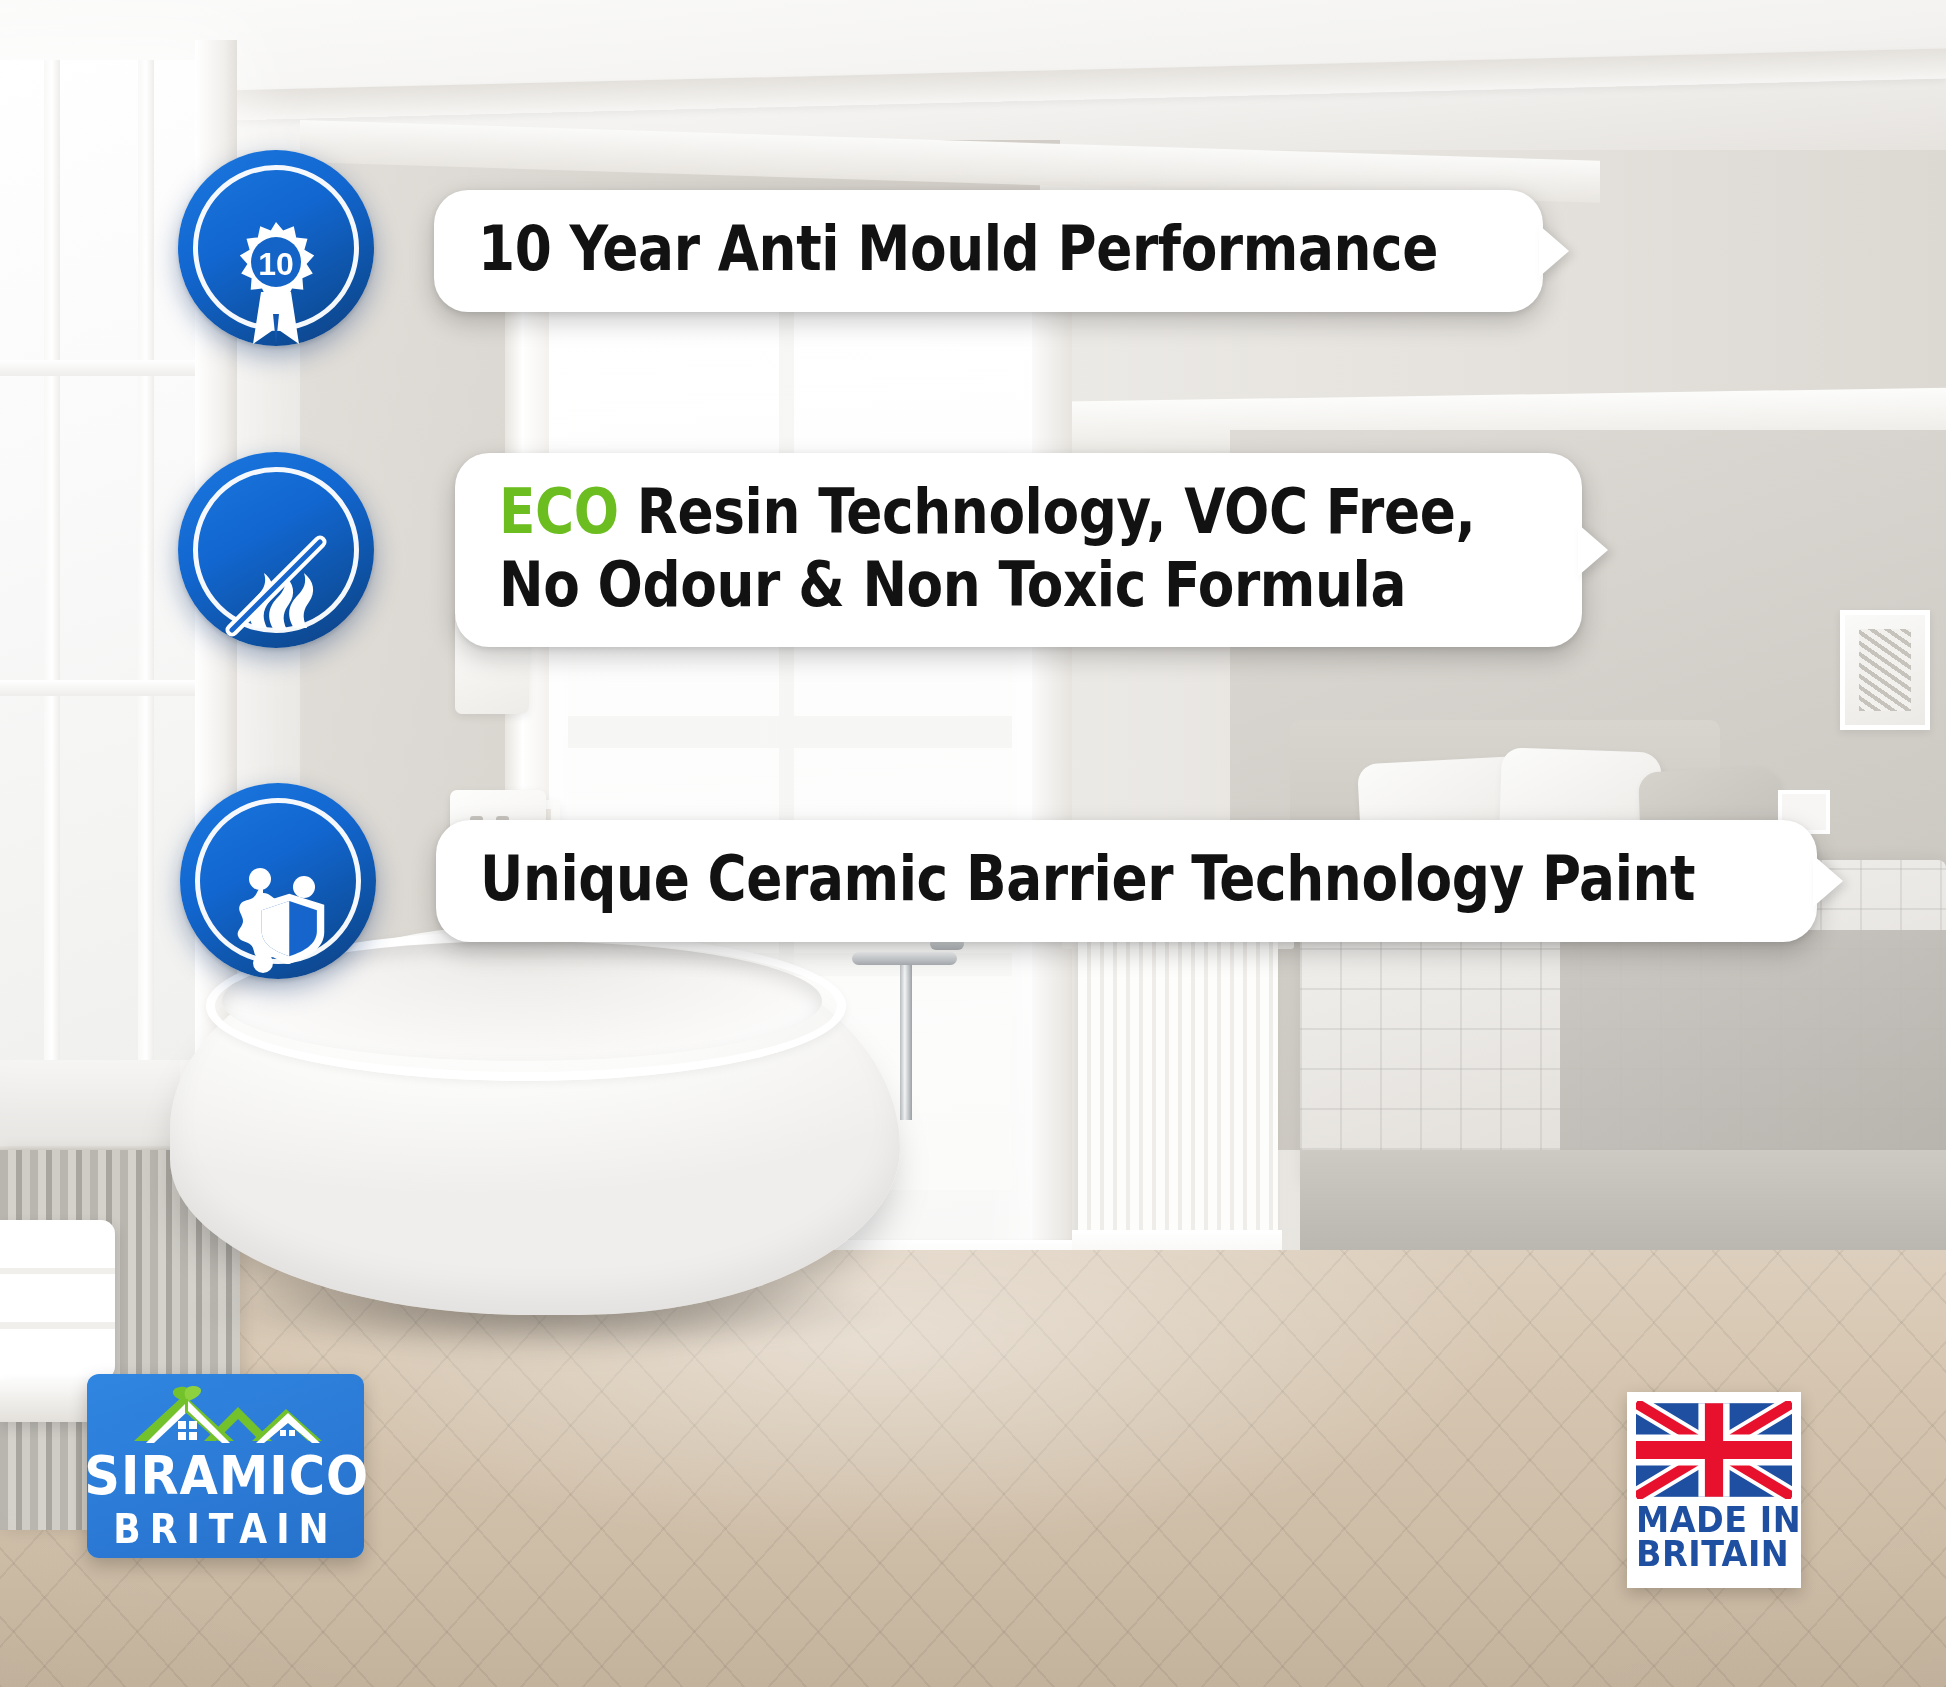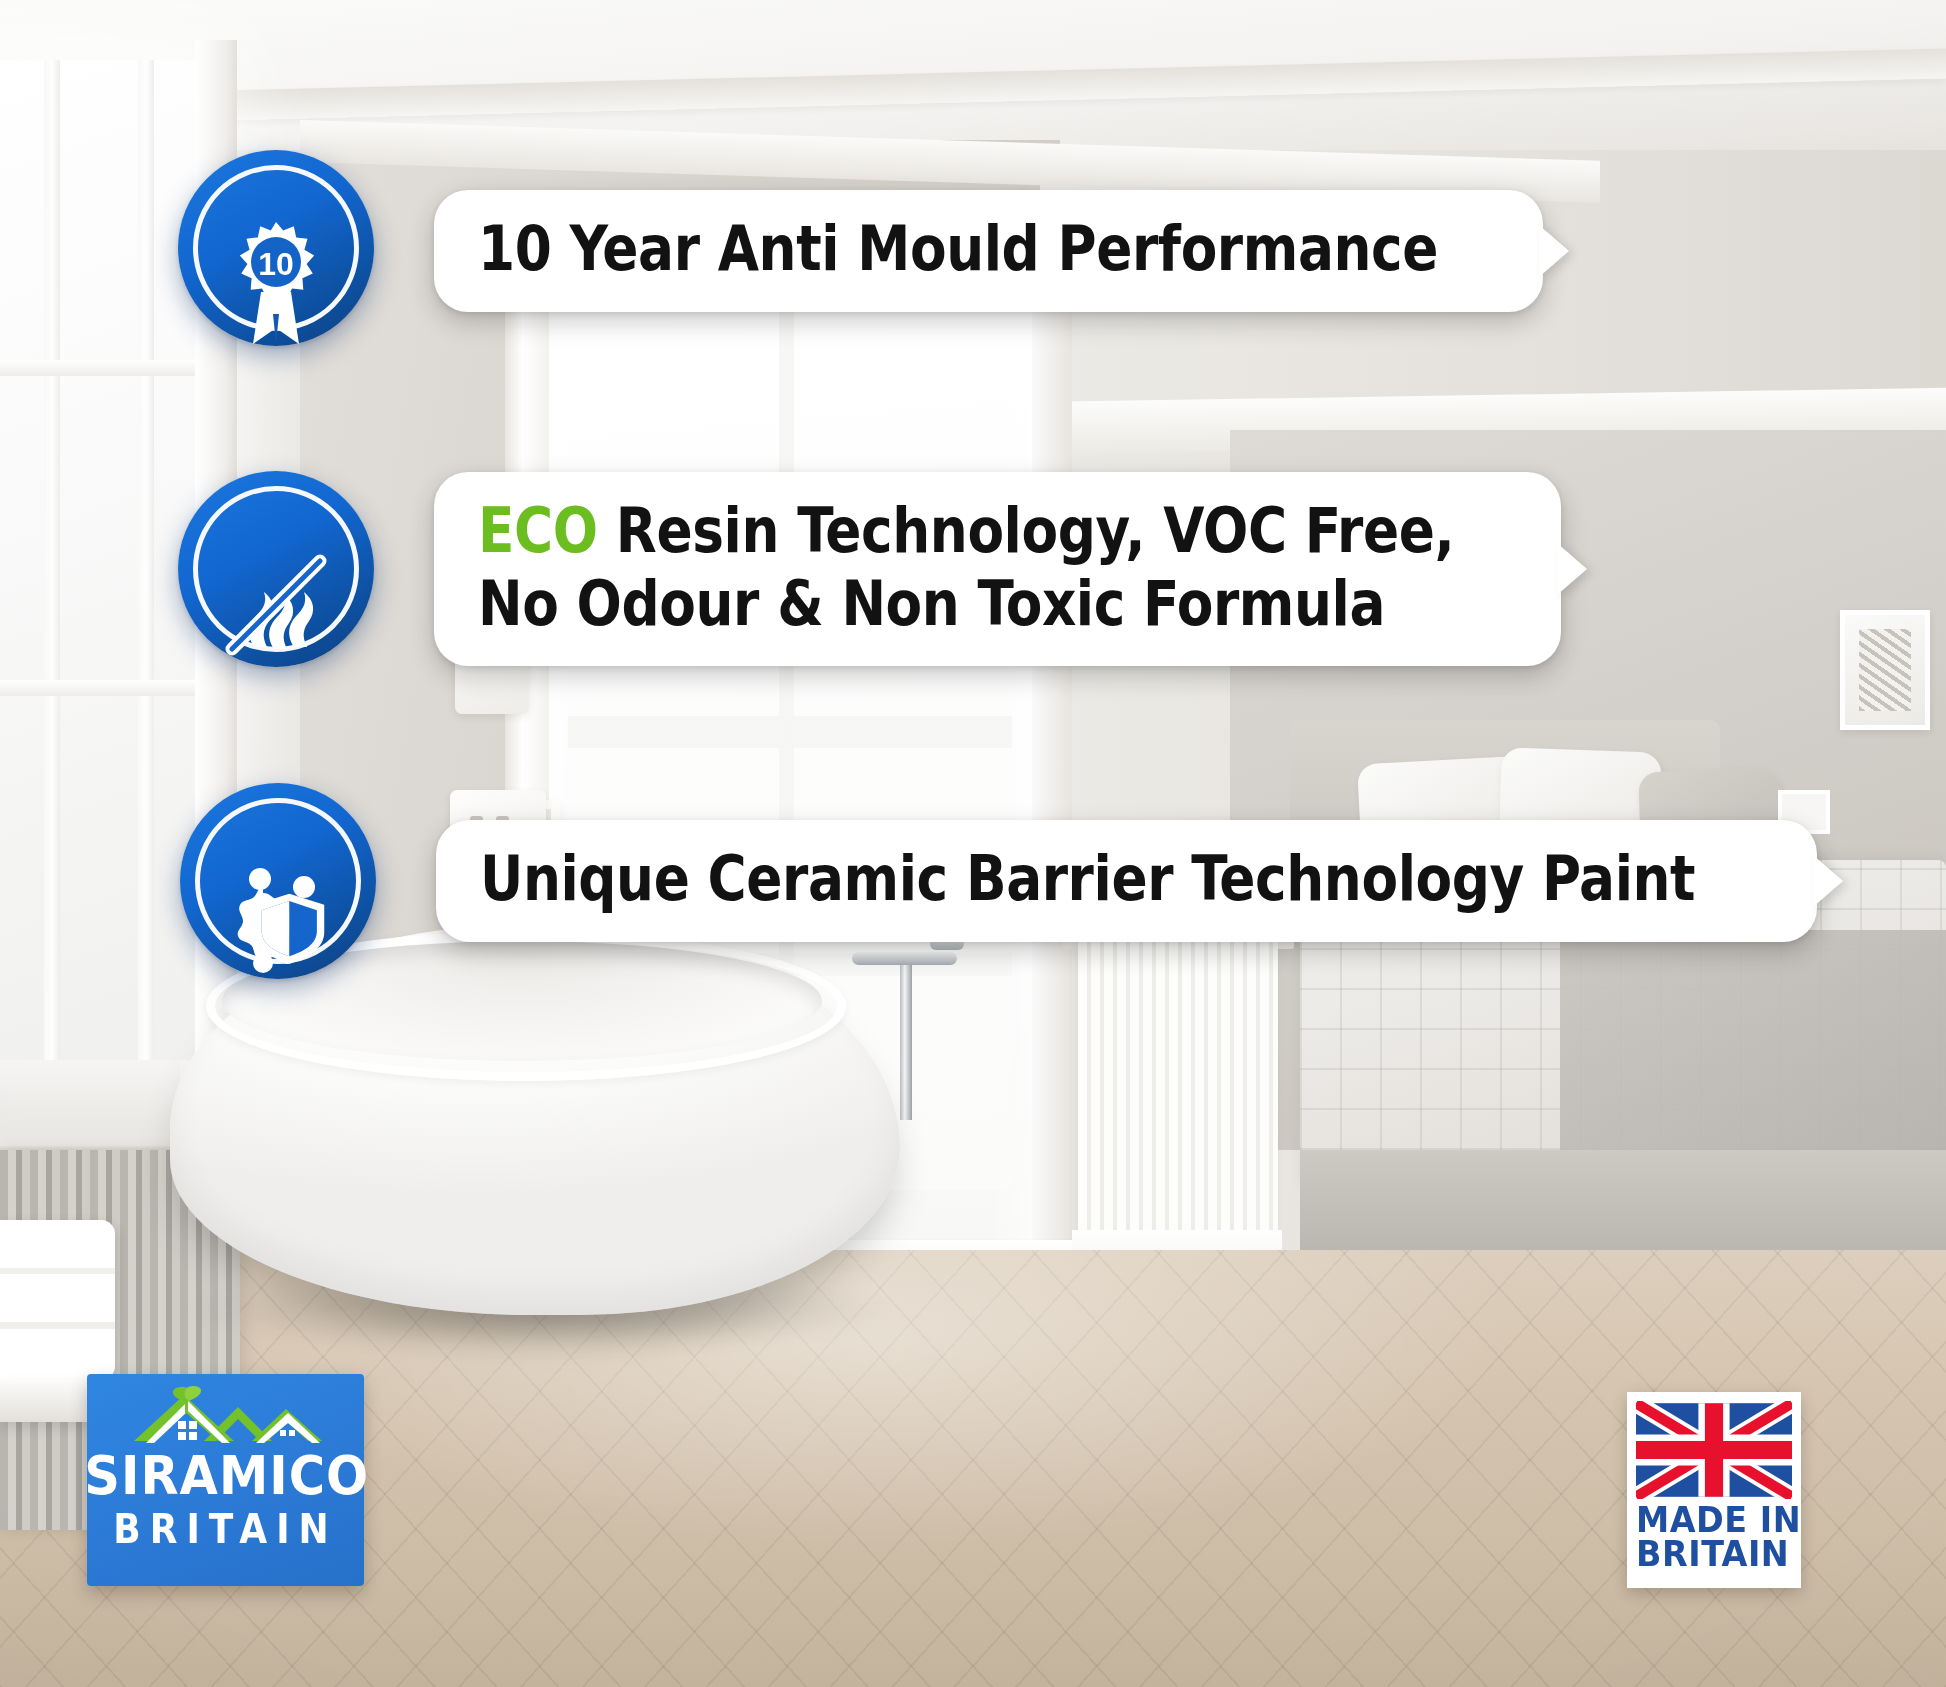--- a/index.html
+++ b/index.html
@@ -285,21 +285,21 @@
     position:absolute; inset:0;
     background:radial-gradient(ellipse 130% 110% at 50% 42%,
       rgba(255,255,255,0) 55%, rgba(0,0,0,.045) 100%);
   }
 
   
   .features { position:absolute; left:0; top:0; width:100%; height:100%; }
 
   .feature-row { position:absolute; display:flex; align-items:center; }
   .feature-row.r1 { left:178px; top:150px; }
-  .feature-row.r2 { left:178px; top:471px; }
+  .feature-row.r2 { left:178px; top:452px;gap:21px; }
   .feature-row.r3 { left:180px; top:783px; }
 
   
   .badge {
     position:relative;
     width:196px; height:196px; flex:0 0 196px;
     border-radius:50%;
     background:linear-gradient(150deg,#1b78e0 0%,#1266cf 42%,#0d4f9e 78%,#123d7d 100%);
     box-shadow:0 10px 26px rgba(10,50,110,.36), 0 2px 4px rgba(0,0,0,.14);
     display:flex; align-items:flex-end; justify-content:center;
@@ -341,23 +341,23 @@
   }
   .bubble .txt .eco { color:#6cbd1f; }
 
   .bubble.b1 { margin-top:6px; }
   .bubble.b2 { }
   .bubble.b3 { }
 
   
   .logo {
     position:absolute; left:87px; top:1374px;
-    width:277px; height:212px;
+    width:277px; height:184px;
     background:linear-gradient(160deg,#2f86e0,#2b7ad6 55%,#2671c9);
-    border-radius:4px;
+    border-radius:12px;
     box-shadow:0 7px 18px rgba(0,0,0,.22);
     padding-top:9px;
   }
   .logo .roofs { display:block; margin:0 auto; }
   .logo .brand {
     font-family:"Liberation Sans Narrow","DejaVu Sans Condensed","Liberation Sans", sans-serif;
     font-weight:bold; color:#fff; text-align:center;
     letter-spacing:1px; line-height:1;
   }
   .logo .brand-1 { font-size:54px; margin-top:4px; transform:scaleX(1.02); }

